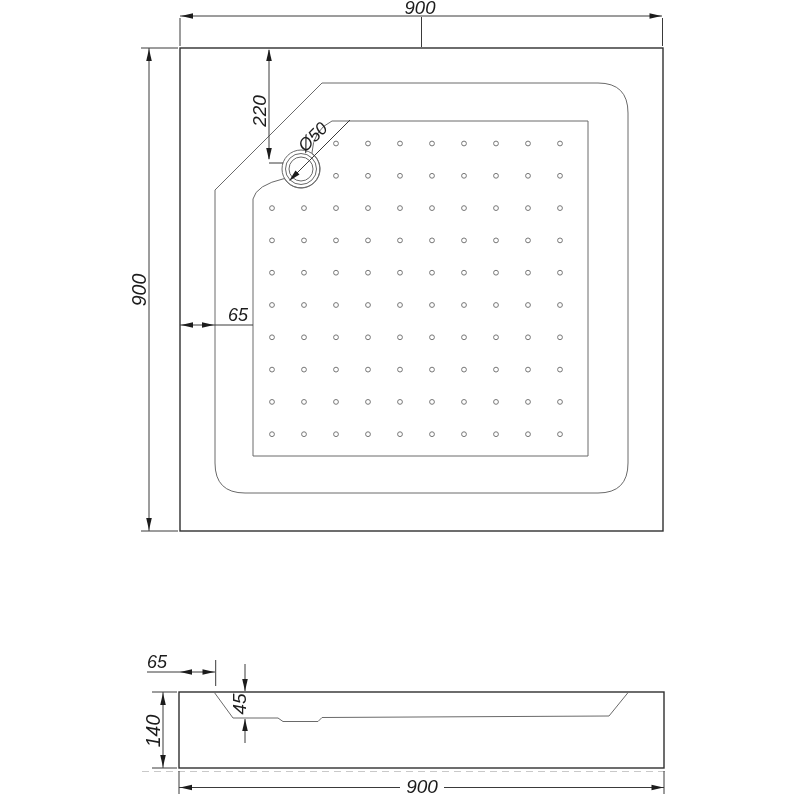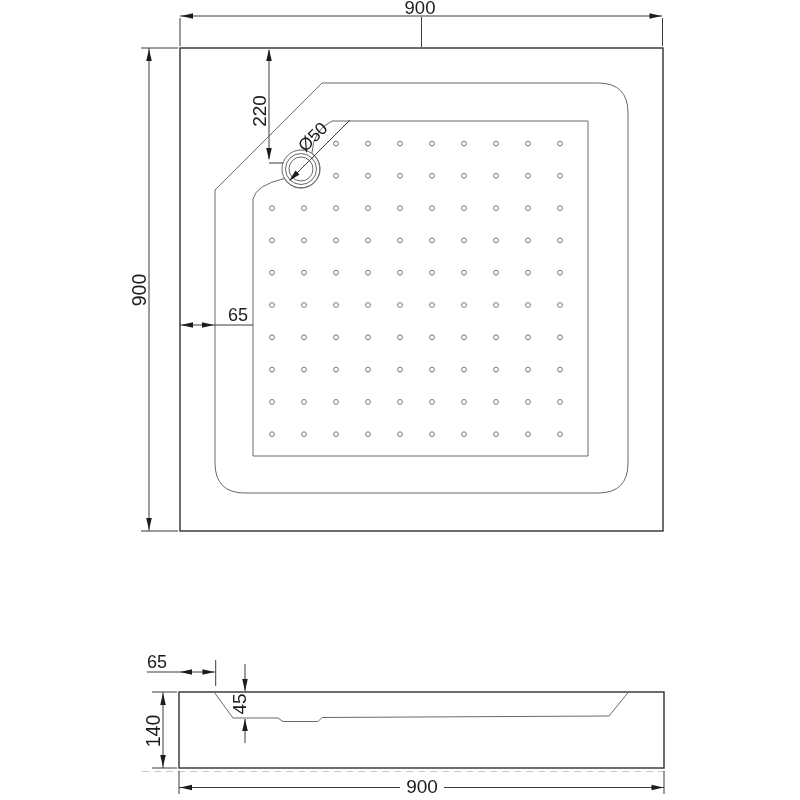--- a/index.html
+++ b/index.html
@@ -1,17 +1,17 @@
 <!DOCTYPE html>
 <html><head>
 <meta charset="utf-8">
 <style>
   html,body{margin:0;padding:0;background:#ffffff;}
   .page{position:relative;width:800px;height:800px;background:#fff;overflow:hidden;
-        font-family:"Liberation Sans", sans-serif;}
+        font-family:"Liberation Sans", sans-serif;font-style:italic;}
   svg text{font-family:"Liberation Sans", sans-serif;fill:#1c1c1c;}
   .outline{fill:none;stroke:#2f2f2f;stroke-width:1.4;}
   .thin{fill:none;stroke:#6a6a6a;stroke-width:1;}
   .dim{fill:none;stroke:#3a3a3a;stroke-width:1;}
   .arrow{fill:#1c1c1c;stroke:none;}
   .ghost{fill:none;stroke:#c9c9c9;stroke-width:1;stroke-dasharray:7 5;}
 </style>
 </head>
 <body>
 

